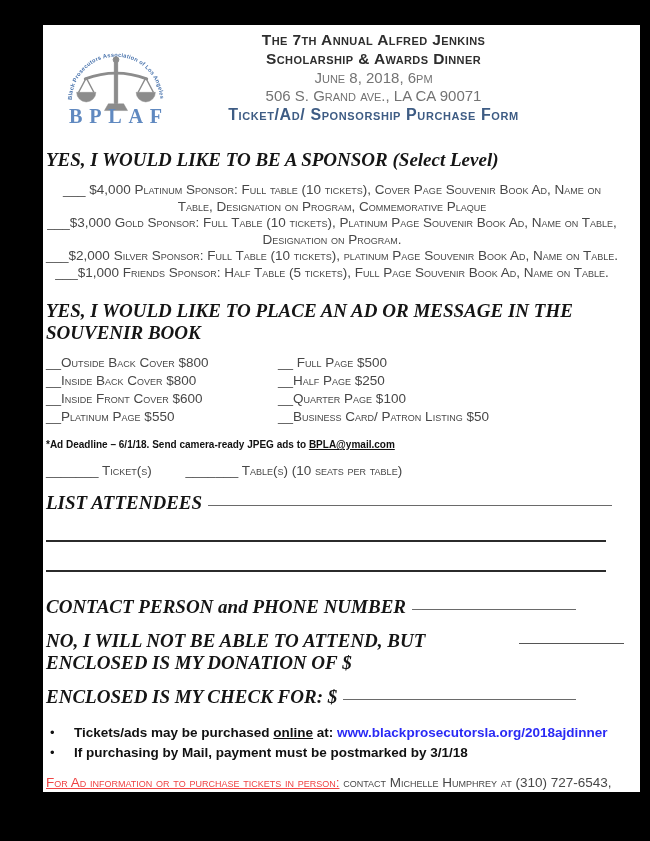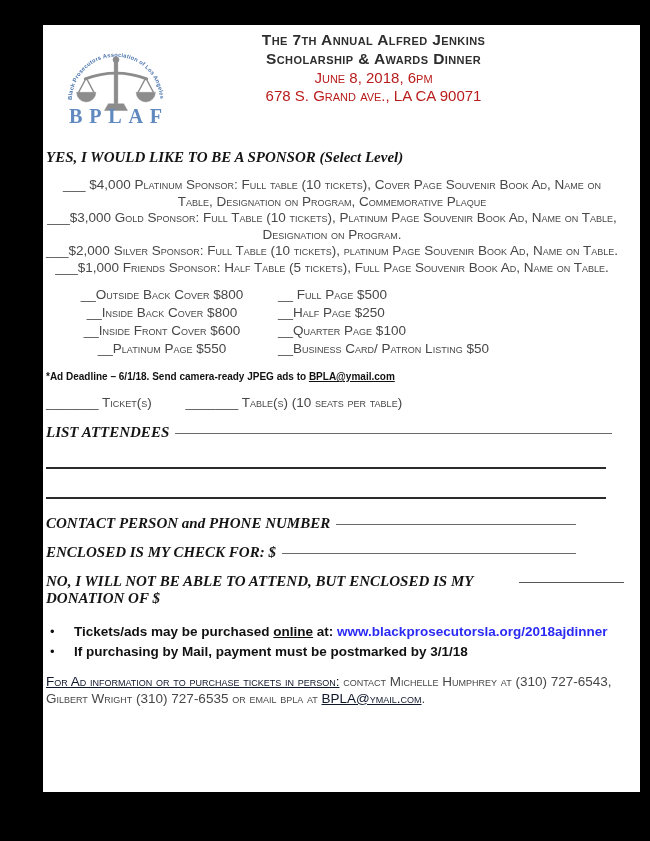--- a/index.html
+++ b/index.html
@@ -15,61 +15,61 @@
   
   .header { display:flex; }
   .logo { width:118px; height:96px; margin-left:11px; flex:none; }
   .arc-text { font-family:"Liberation Sans",sans-serif; font-size:5.9px; font-weight:bold;
               fill:#4a74ad; letter-spacing:0.25px; }
   .logo-acronym { font-family:"Liberation Serif",serif; font-size:21px; font-weight:bold;
               fill:#6089c0; letter-spacing:7px; }
   .titles { flex:1; text-align:center; margin-right:52px; padding-top:3px; }
   .t-bold { font-size:15.5px; font-weight:bold; color:#2e2e2e;
             font-variant:small-caps; letter-spacing:0.4px; line-height:1.22; }
-  .t-reg  { font-size:15px; color:#b91c1c; font-variant:small-caps; line-height:1.2; }
+  .t-reg  { font-size:15px; color:#737373; font-variant:small-caps; line-height:1.2; }
   .t-form { font-size:16px; font-weight:bold; color:#3e5c84; font-variant:small-caps;
             letter-spacing:0.6px; margin-top:1px; }
   
   .h-serif { font-family:"Liberation Serif",serif; font-weight:bold; font-style:italic;
-             font-size:15px; color:#151515; }
+             font-size:19px; color:#151515; }
   .sc   { font-variant:small-caps; font-size:13.5px; color:#474747; }
   .boldline { font-weight:bold; font-size:10px; color:#111; }
   
   .sponsor-heading { margin-top:25px; }
   .sponsor-list { margin-top:11px; width:572px; }
   .sponsor-item { line-height:16.5px;text-align:center; }
   .ad-heading { margin-top:19px; }
   .ad-cols { display:flex; margin-top:10px; }
-  .ad-col-left  { width:232px;text-align:center; }
+  .ad-col-left  { width:232px; }
   .ad-item { line-height:18px; }
   .deadline { margin-top:13px; }
   .deadline .email { text-decoration:underline; color:#111; }
   .tickets-heading { margin-top:16px; }
   .qty-line { margin-top:13px; }
   .qty-gap { margin-left:30px; }
   .label-row { display:flex; align-items:baseline; margin-top:14px; }
   .rule-fill { flex:1; border-bottom:1px solid #6a6a6a; height:1px;
                transform:translateY(-3px); margin-left:6px; }
   .rule-short { margin-right:48px; }
   .rule-attendees { margin-right:12px; }
   .rule-fixed { width:105px; flex:none; border-bottom:1px solid #555; height:1px;
                transform:translateY(-3px); margin-left:2px; }
   .thickline { border-top:2.2px solid #2b2b2b; width:560px; }
   .tl1 { margin-top:26px; } .tl2 { margin-top:28px; }
-  .contact-row { margin-top:16px; } .check-row { margin-top:12px; } .donate-row { margin-top:12px; }
+  .contact-row { margin-top:24px; } .check-row { margin-top:12px; } .donate-row { margin-top:12px; }
   
   .bullets { margin-top:15px; }
   .bullet-row { display:flex; line-height:20px; }
   .bullet-dot { width:24px; flex:none; font-size:13px; color:#111; padding-left:4px; }
   .bullet-text { font-weight:bold; font-size:13.5px; color:#111; }
   .u { text-decoration:underline; }
   .link-blue { color:#2a2af5; }
   
   .info-para { margin-top:12px; width:574px; line-height:16.5px; }
-  .info-para .u { color:#0f172a; }
+  .info-para .u { color:#ef4444; }
 </style>
 </head>
 <body>
 
 <div class="page">
 
   <div class="header">
     <svg class="logo" viewBox="0 0 120 100">
       <path id="arcpath" d="M 14,76 A 46,46 0 1 1 106,76" fill="none"></path>
       <text class="arc-text">
@@ -84,32 +84,34 @@
         <path d="M91,52 L83,67 M91,52 L99,67" stroke-width="1.4" fill="none"></path>
         <path d="M81,67 A 10,10 0 0 0 101,67 Z" stroke-width="0.5"></path>
         <path d="M52,79 L68,79 L72,86 L48,86 Z" stroke-width="0.5"></path>
       </g>
       <text class="logo-acronym" x="63" y="99" text-anchor="middle">BPLAF</text>
     </svg>
     <div class="titles">
       <div class="t-bold">The 7th Annual Alfred Jenkins</div>
       <div class="t-bold">Scholarship &amp; Awards Dinner</div>
       <div class="t-reg">June 8, 2018, 6pm</div>
-      <div class="t-reg">678 S. Grand ave., LA CA 90071</div>
+      <div class="t-reg">506 S. Grand ave., LA CA 90071</div>
+      <div class="t-form">Ticket/Ad/ Sponsorship Purchase Form</div>
     </div>
   </div>
 
   <div class="h-serif sponsor-heading">YES, I WOULD LIKE TO BE A SPONSOR (Select Level)</div>
   <div class="sponsor-list">
     <div class="sc sponsor-item">___ $4,000 Platinum Sponsor:  Full table (10 tickets), Cover Page Souvenir Book Ad, Name on Table, Designation on Program, Commemorative Plaque</div>
     <div class="sc sponsor-item">___$3,000 Gold Sponsor:  Full Table (10 tickets), Platinum Page Souvenir Book Ad, Name on Table, Designation on Program.</div>
     <div class="sc sponsor-item">___$2,000 Silver Sponsor:  Full Table (10 tickets), platinum Page Souvenir Book Ad, Name on Table.</div>
     <div class="sc sponsor-item">___$1,000 Friends Sponsor:  Half Table (5 tickets), Full Page Souvenir Book Ad, Name on Table.</div>
   </div>
 
+  <div class="h-serif ad-heading">YES, I WOULD LIKE TO PLACE AN AD OR MESSAGE IN THE SOUVENIR BOOK</div>
   <div class="ad-cols">
     <div class="ad-col-left">
       <div class="sc ad-item">__Outside Back Cover $800</div>
       <div class="sc ad-item">__Inside Back Cover $800</div>
       <div class="sc ad-item">__Inside Front Cover $600</div>
       <div class="sc ad-item">__Platinum Page $550</div>
     </div>
     <div class="ad-col-right">
       <div class="sc ad-item">__ Full Page $500</div>
       <div class="sc ad-item">__Half Page $250</div>
@@ -132,27 +134,27 @@
     <span class="h-serif">LIST ATTENDEES</span>
     <span class="rule-fill rule-attendees"></span>
   </div>
   <div class="thickline tl1"></div>
   <div class="thickline tl2"></div>
 
   <div class="label-row contact-row">
     <span class="h-serif">CONTACT PERSON and PHONE NUMBER</span>
     <span class="rule-fill rule-short"></span>
   </div>
+  <div class="label-row donate-row">
+    <span class="h-serif">NO, I WILL NOT BE ABLE TO ATTEND, BUT ENCLOSED IS MY DONATION OF $</span>
+    <span class="rule-fixed"></span>
+  </div>
   <div class="label-row check-row">
     <span class="h-serif">ENCLOSED IS MY CHECK FOR: $</span>
     <span class="rule-fill rule-short"></span>
-  </div>
-  <div class="label-row donate-row">
-    <span class="h-serif">NO, I WILL NOT BE ABLE TO ATTEND, BUT ENCLOSED IS MY DONATION OF $</span>
-    <span class="rule-fixed"></span>
   </div>
 
   <div class="bullets">
     <div class="bullet-row">
       <span class="bullet-dot">•</span>
       <span class="bullet-text"><span>Tickets/ads may be purchased </span><span class="u">online</span><span> at: </span><span class="link-blue">www.blackprosecutorsla.org/2018ajdinner</span></span>
     </div>
     <div class="bullet-row">
       <span class="bullet-dot">•</span>
       <span class="bullet-text">If purchasing by Mail, payment must be postmarked by 3/1/18</span>

